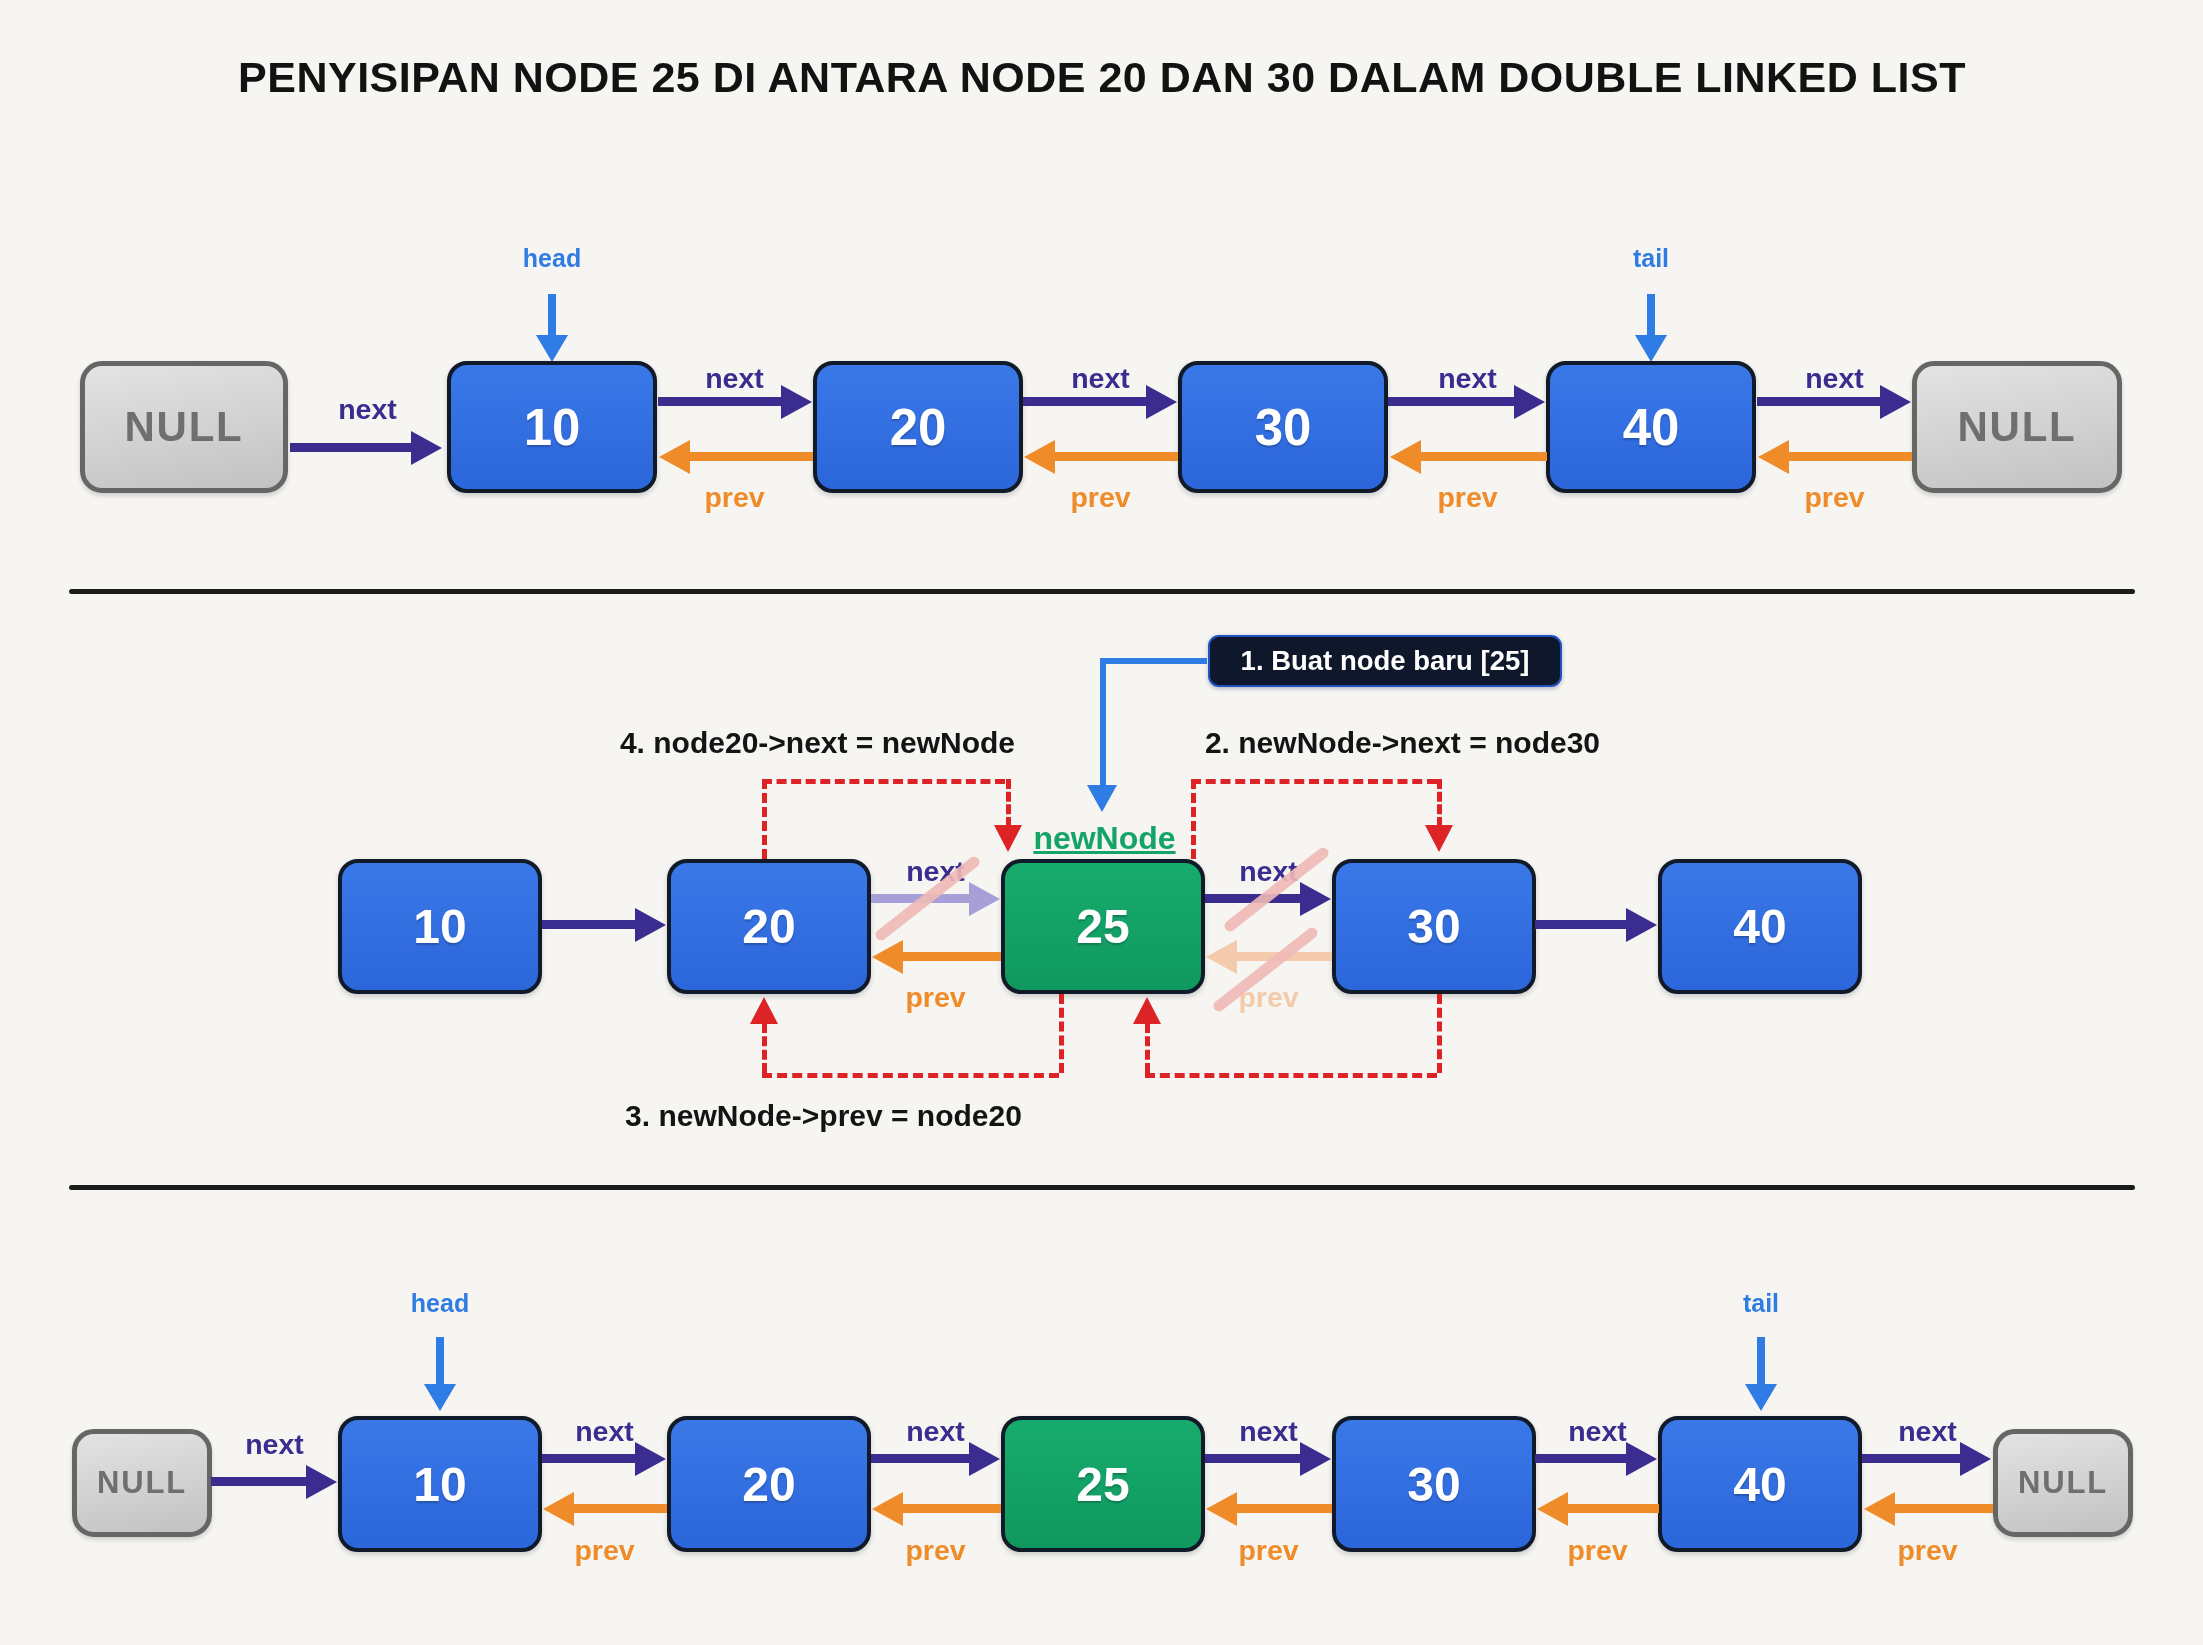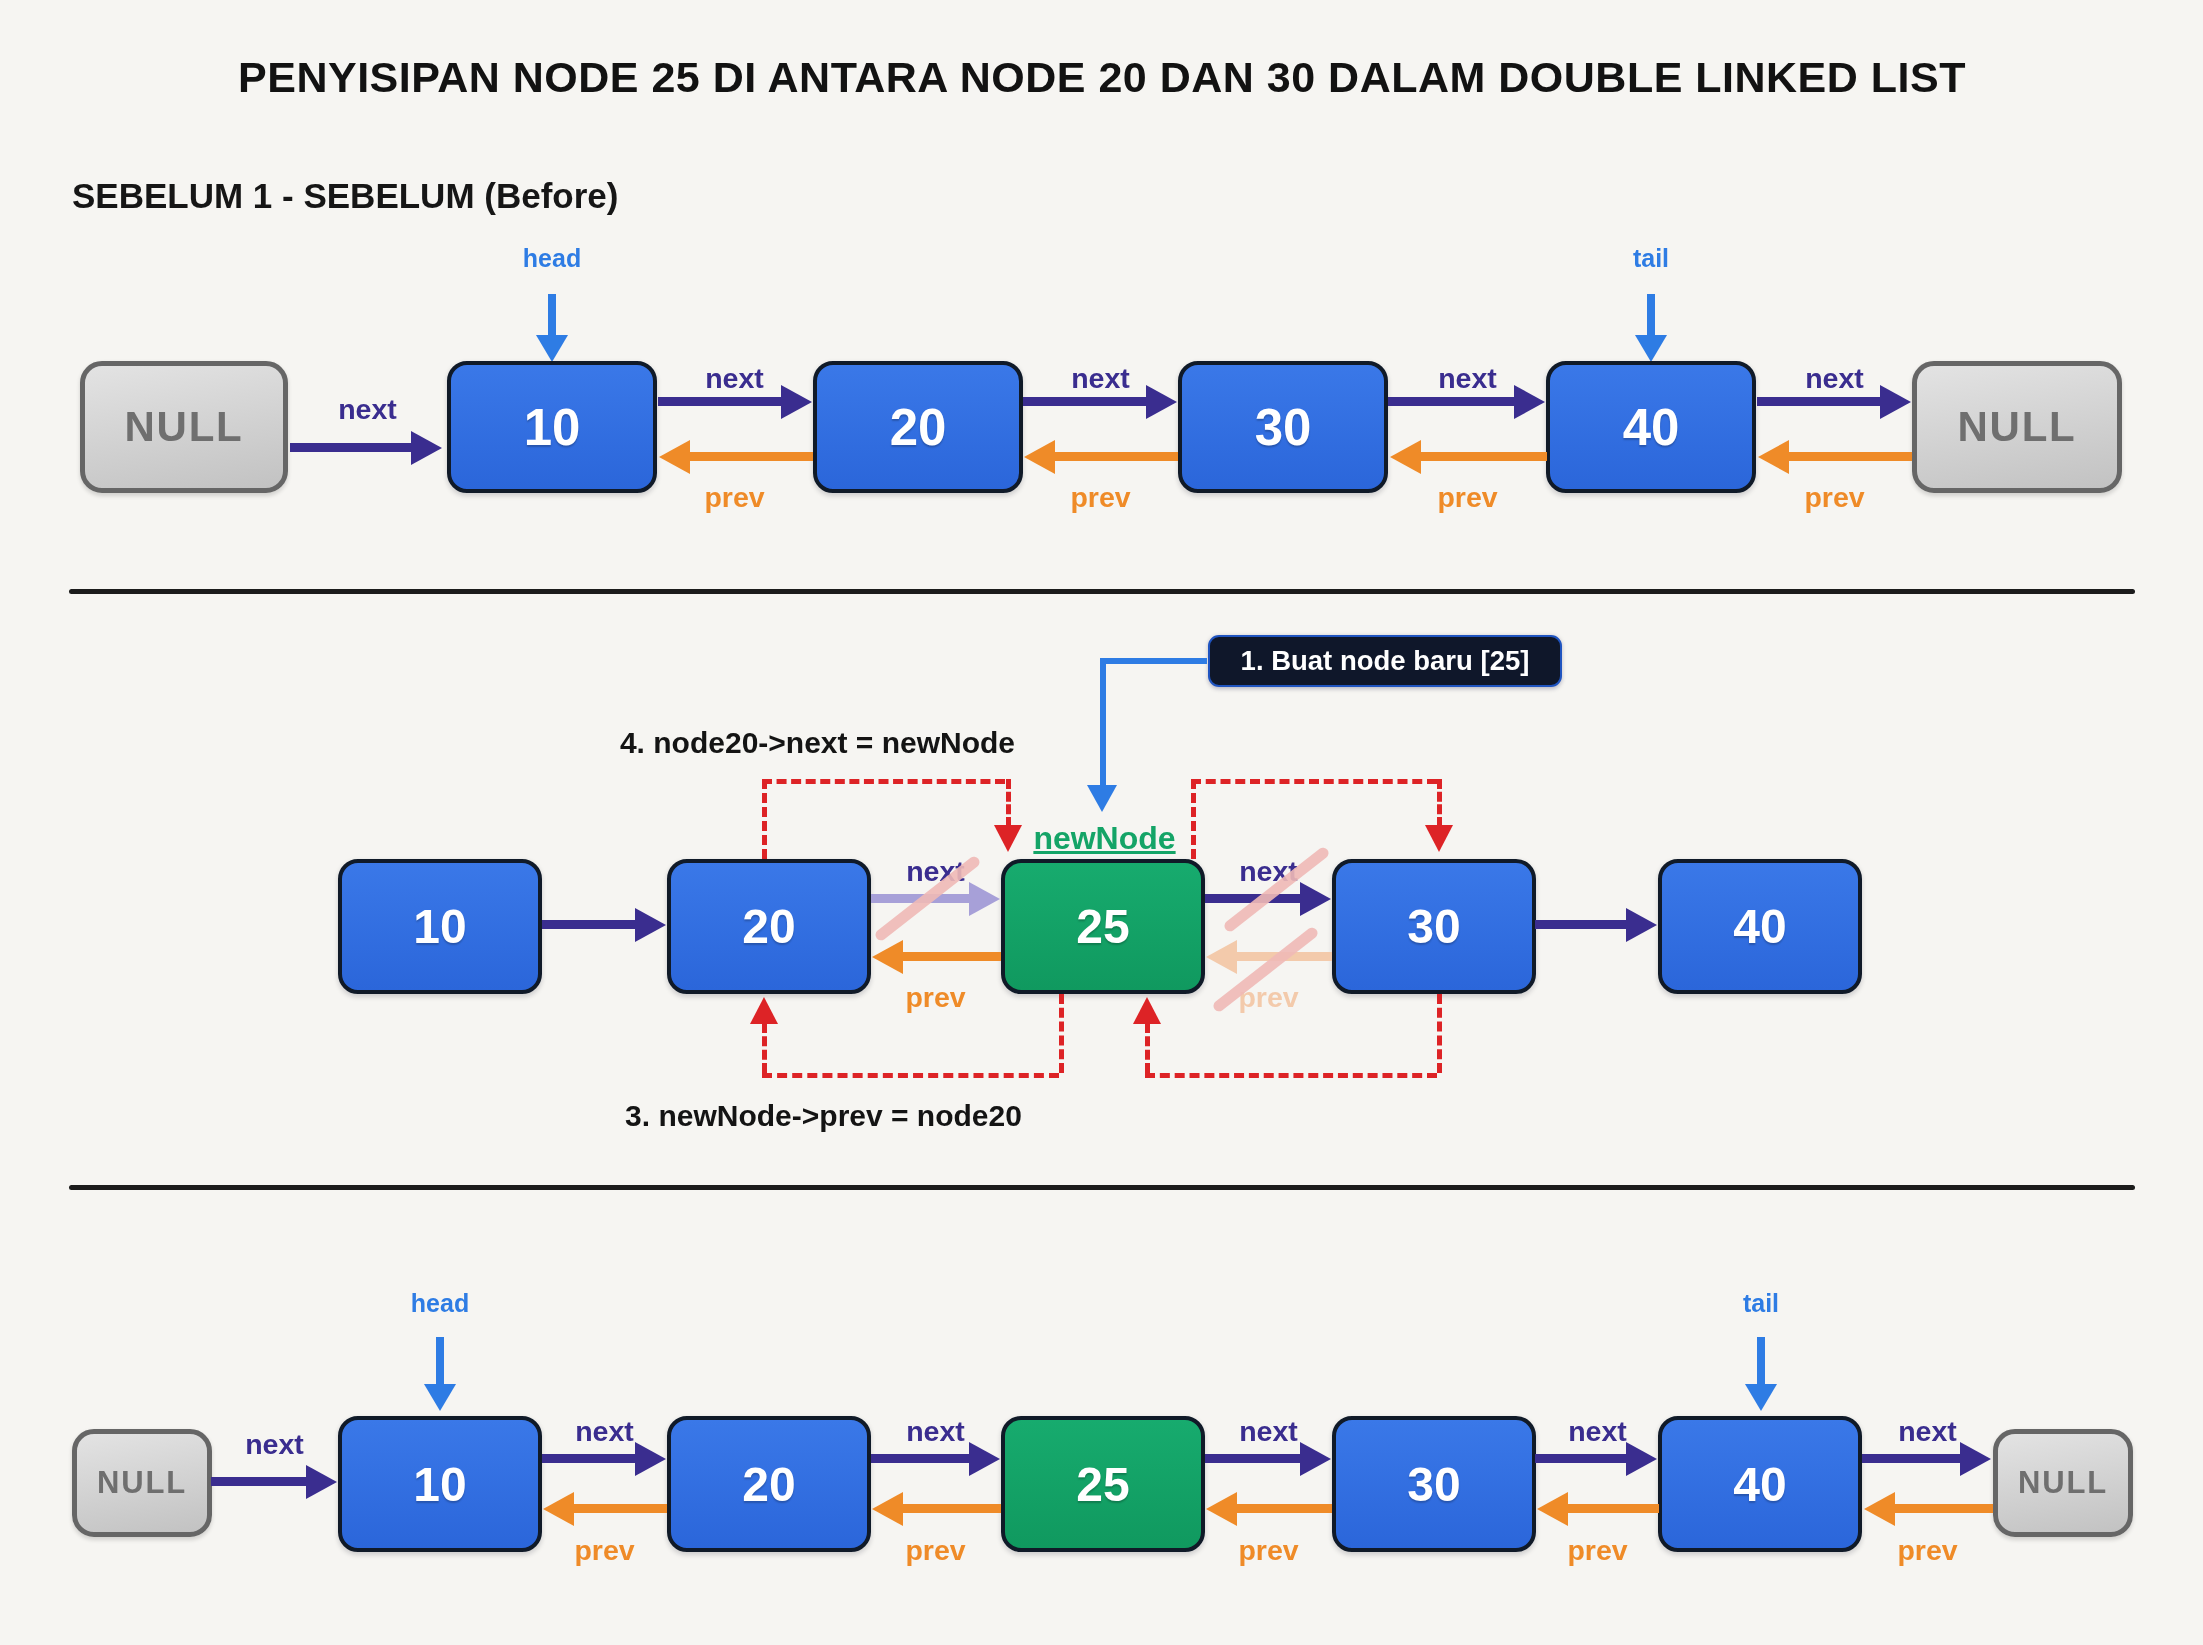--- a/index.html
+++ b/index.html
@@ -51,21 +51,20 @@
   .f56{font-size:51px;} .f52{font-size:48px;} .f46{font-size:42px;} .f34{font-size:31px;}
   .f31{font-size:28.5px;} .f38{font-size:25px;} .f35{font-size:32px;text-decoration:underline;}
 </style>
 </head>
 <body>
 
 <div id="canvas">
 
   <div class="ttl">PENYISIPAN NODE 25 DI ANTARA NODE 20 DAN 30 DALAM DOUBLE LINKED LIST</div>
 
-  <div class="sechead" style="left:72px;top:176px;">SEBELUM 1 - SEBELUM (Before)</div>
 
   <div class="lbl bluec f38" style="left:460px;top:244px;width:184px;">head</div>
   <div class="vd bluec" style="left:548px;top:294px;height:42px;color:#2e7ce4;"></div>
 
   <div class="lbl bluec f38" style="left:1559px;top:244px;width:184px;">tail</div>
   <div class="vd bluec" style="left:1647px;top:294px;height:42px;color:#2e7ce4;"></div>
 
   <div class="nullbox f46" style="left:80px;top:361px;width:208px;height:132px;">
       <span>NULL</span>
     </div>
@@ -112,20 +111,21 @@
 
 
   <div class="stepbox" style="left:1208px;top:635px;width:354px;height:52px;">
       <span>1. Buat node baru [25]</span>
     </div>
   <div class="bseg" style="left:1100px;top:658px;width:107px;height:5.5px;"></div>
   <div class="bseg" style="left:1100px;top:658px;width:5.5px;height:128px;"></div>
   <div class="btri" style="left:1087px;top:785px;"></div>
 
   <div class="steplbl" style="left:542px;top:726px;width:551px;">4. node20-&gt;next = newNode</div>
+  <div class="steplbl" style="left:1127px;top:726px;width:551px;">2. newNode-&gt;next = node30</div>
 
   <div class="dv" style="left:762px;top:779px;height:80px;"></div>
   <div class="dh" style="left:762px;top:779px;width:243px;"></div>
   <div class="dv" style="left:1006px;top:779px;height:48px;"></div>
   <div class="tri-down" style="left:994px;top:825px;"></div>
 
   <div class="dv" style="left:1191px;top:779px;height:80px;"></div>
   <div class="dh" style="left:1191px;top:779px;width:246px;"></div>
   <div class="dv" style="left:1437px;top:779px;height:48px;"></div>
   <div class="tri-down" style="left:1425px;top:825px;"></div>

